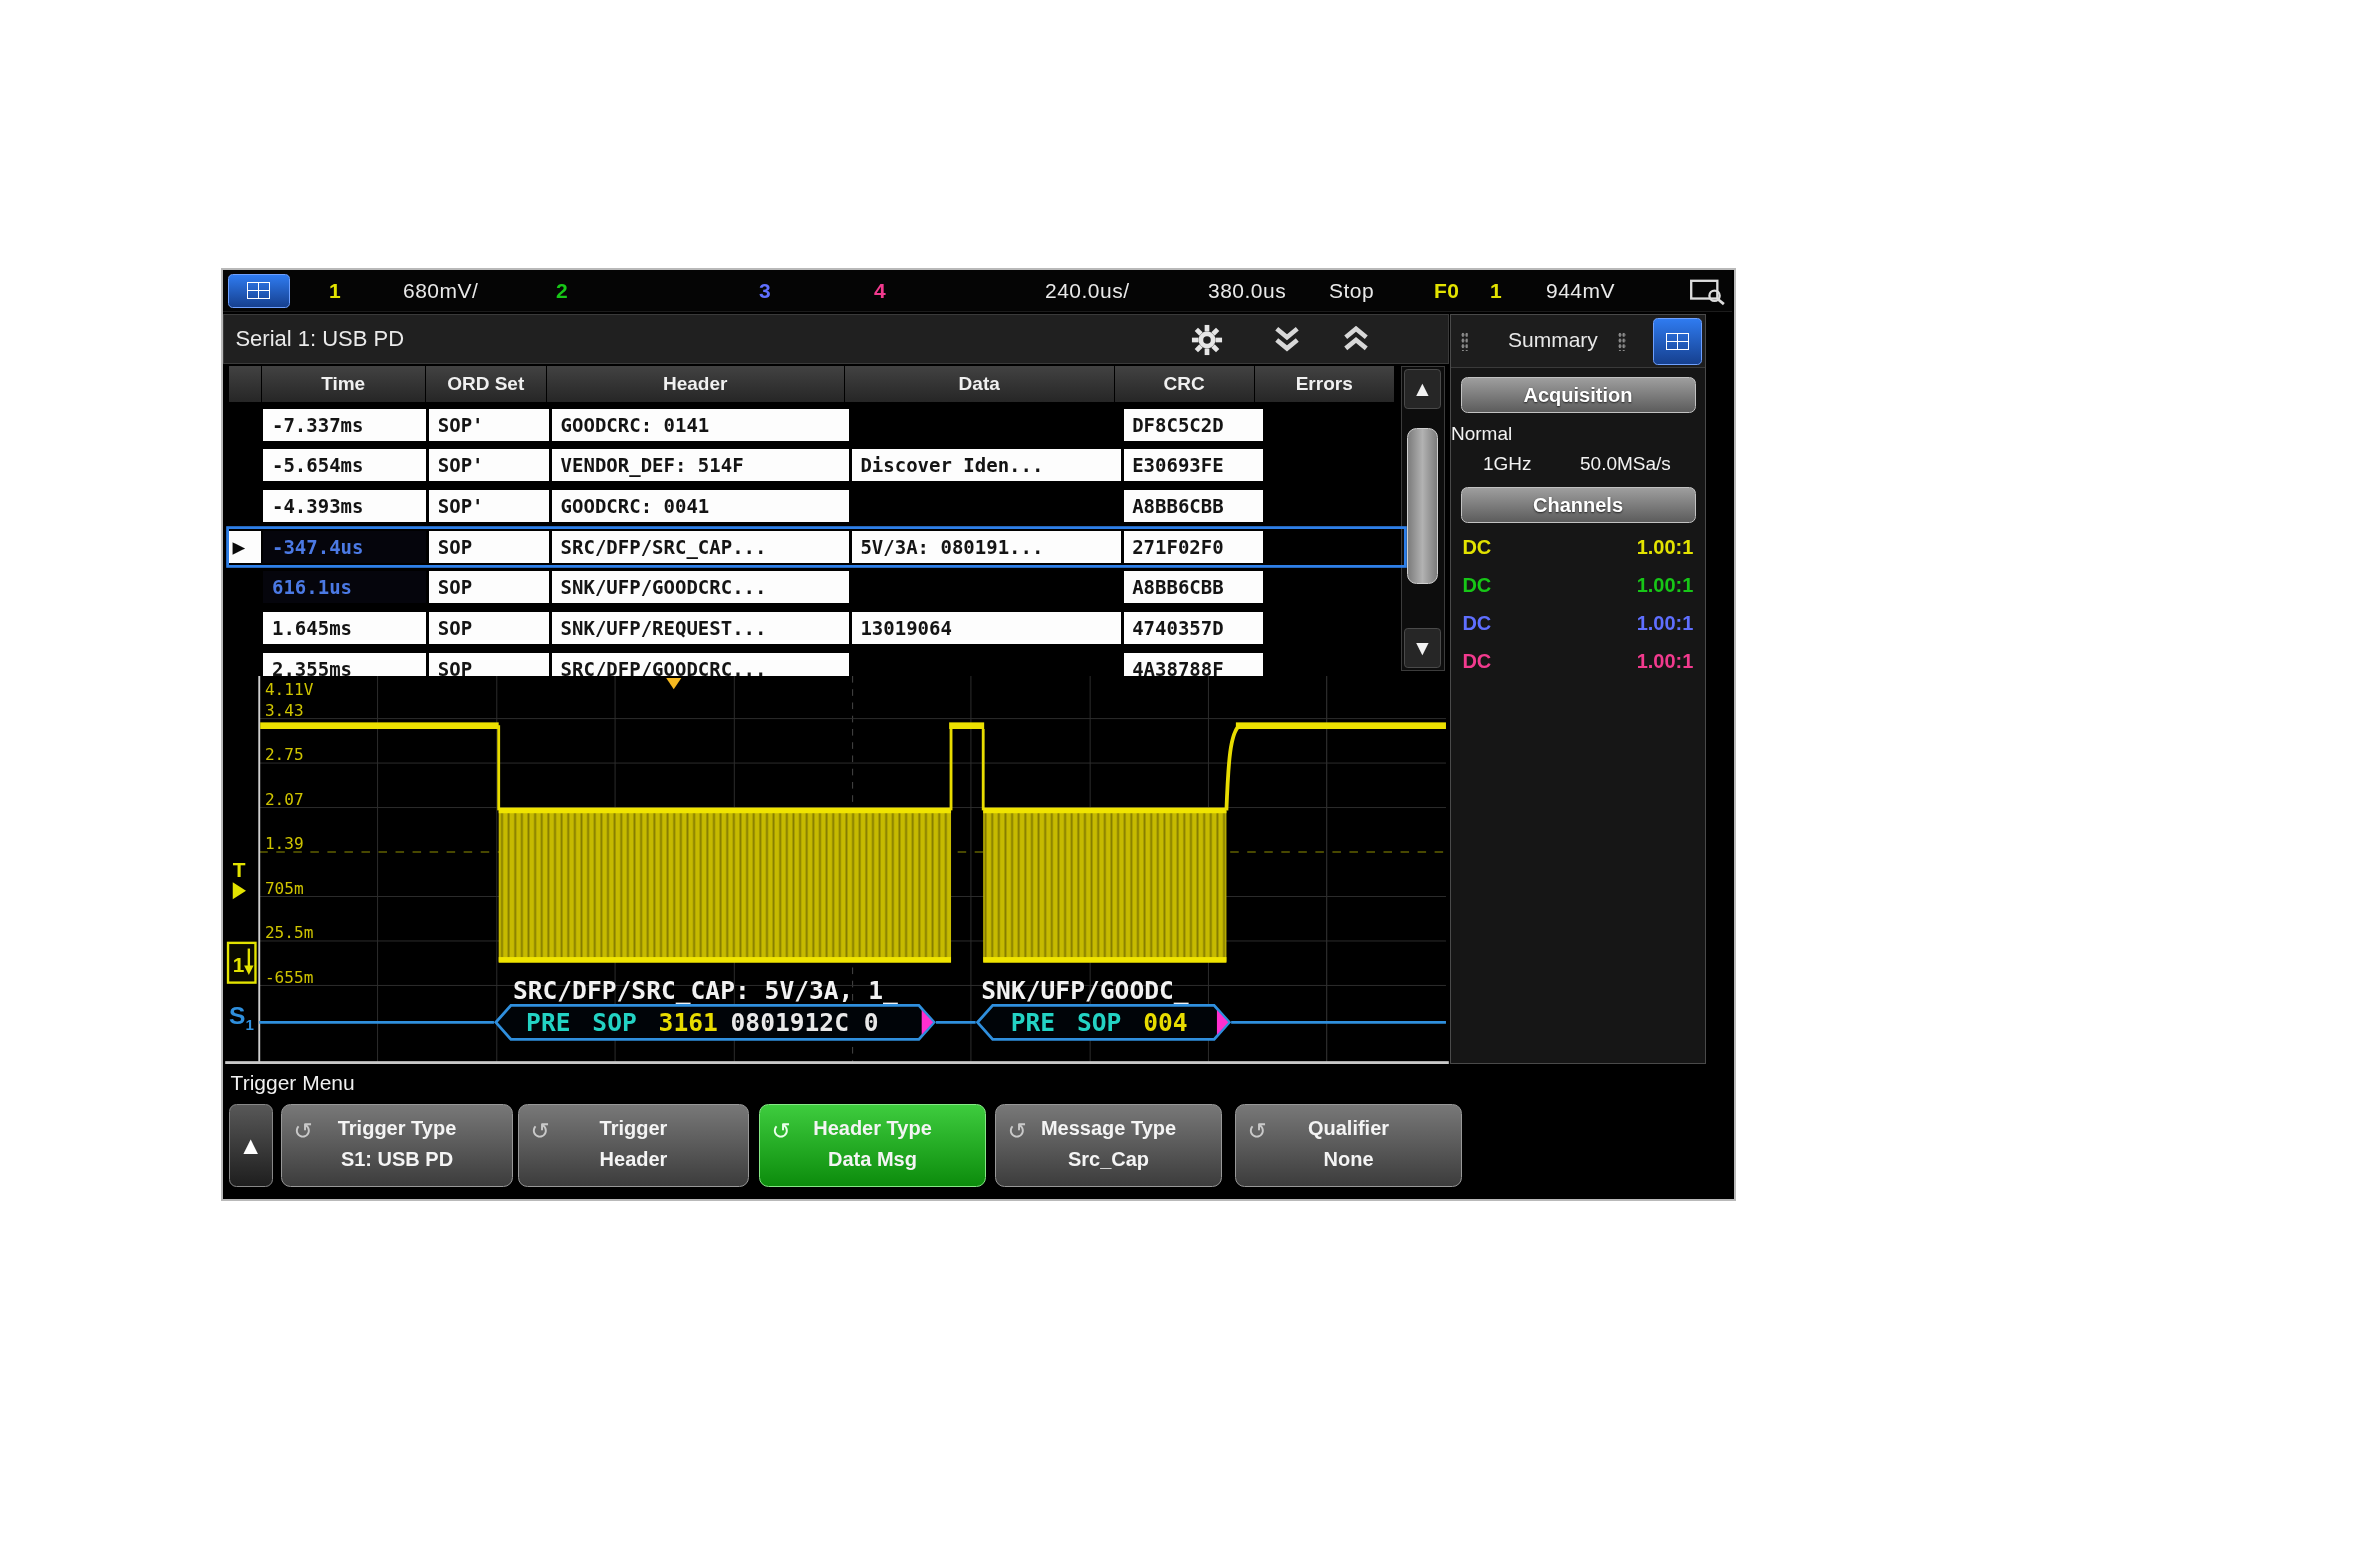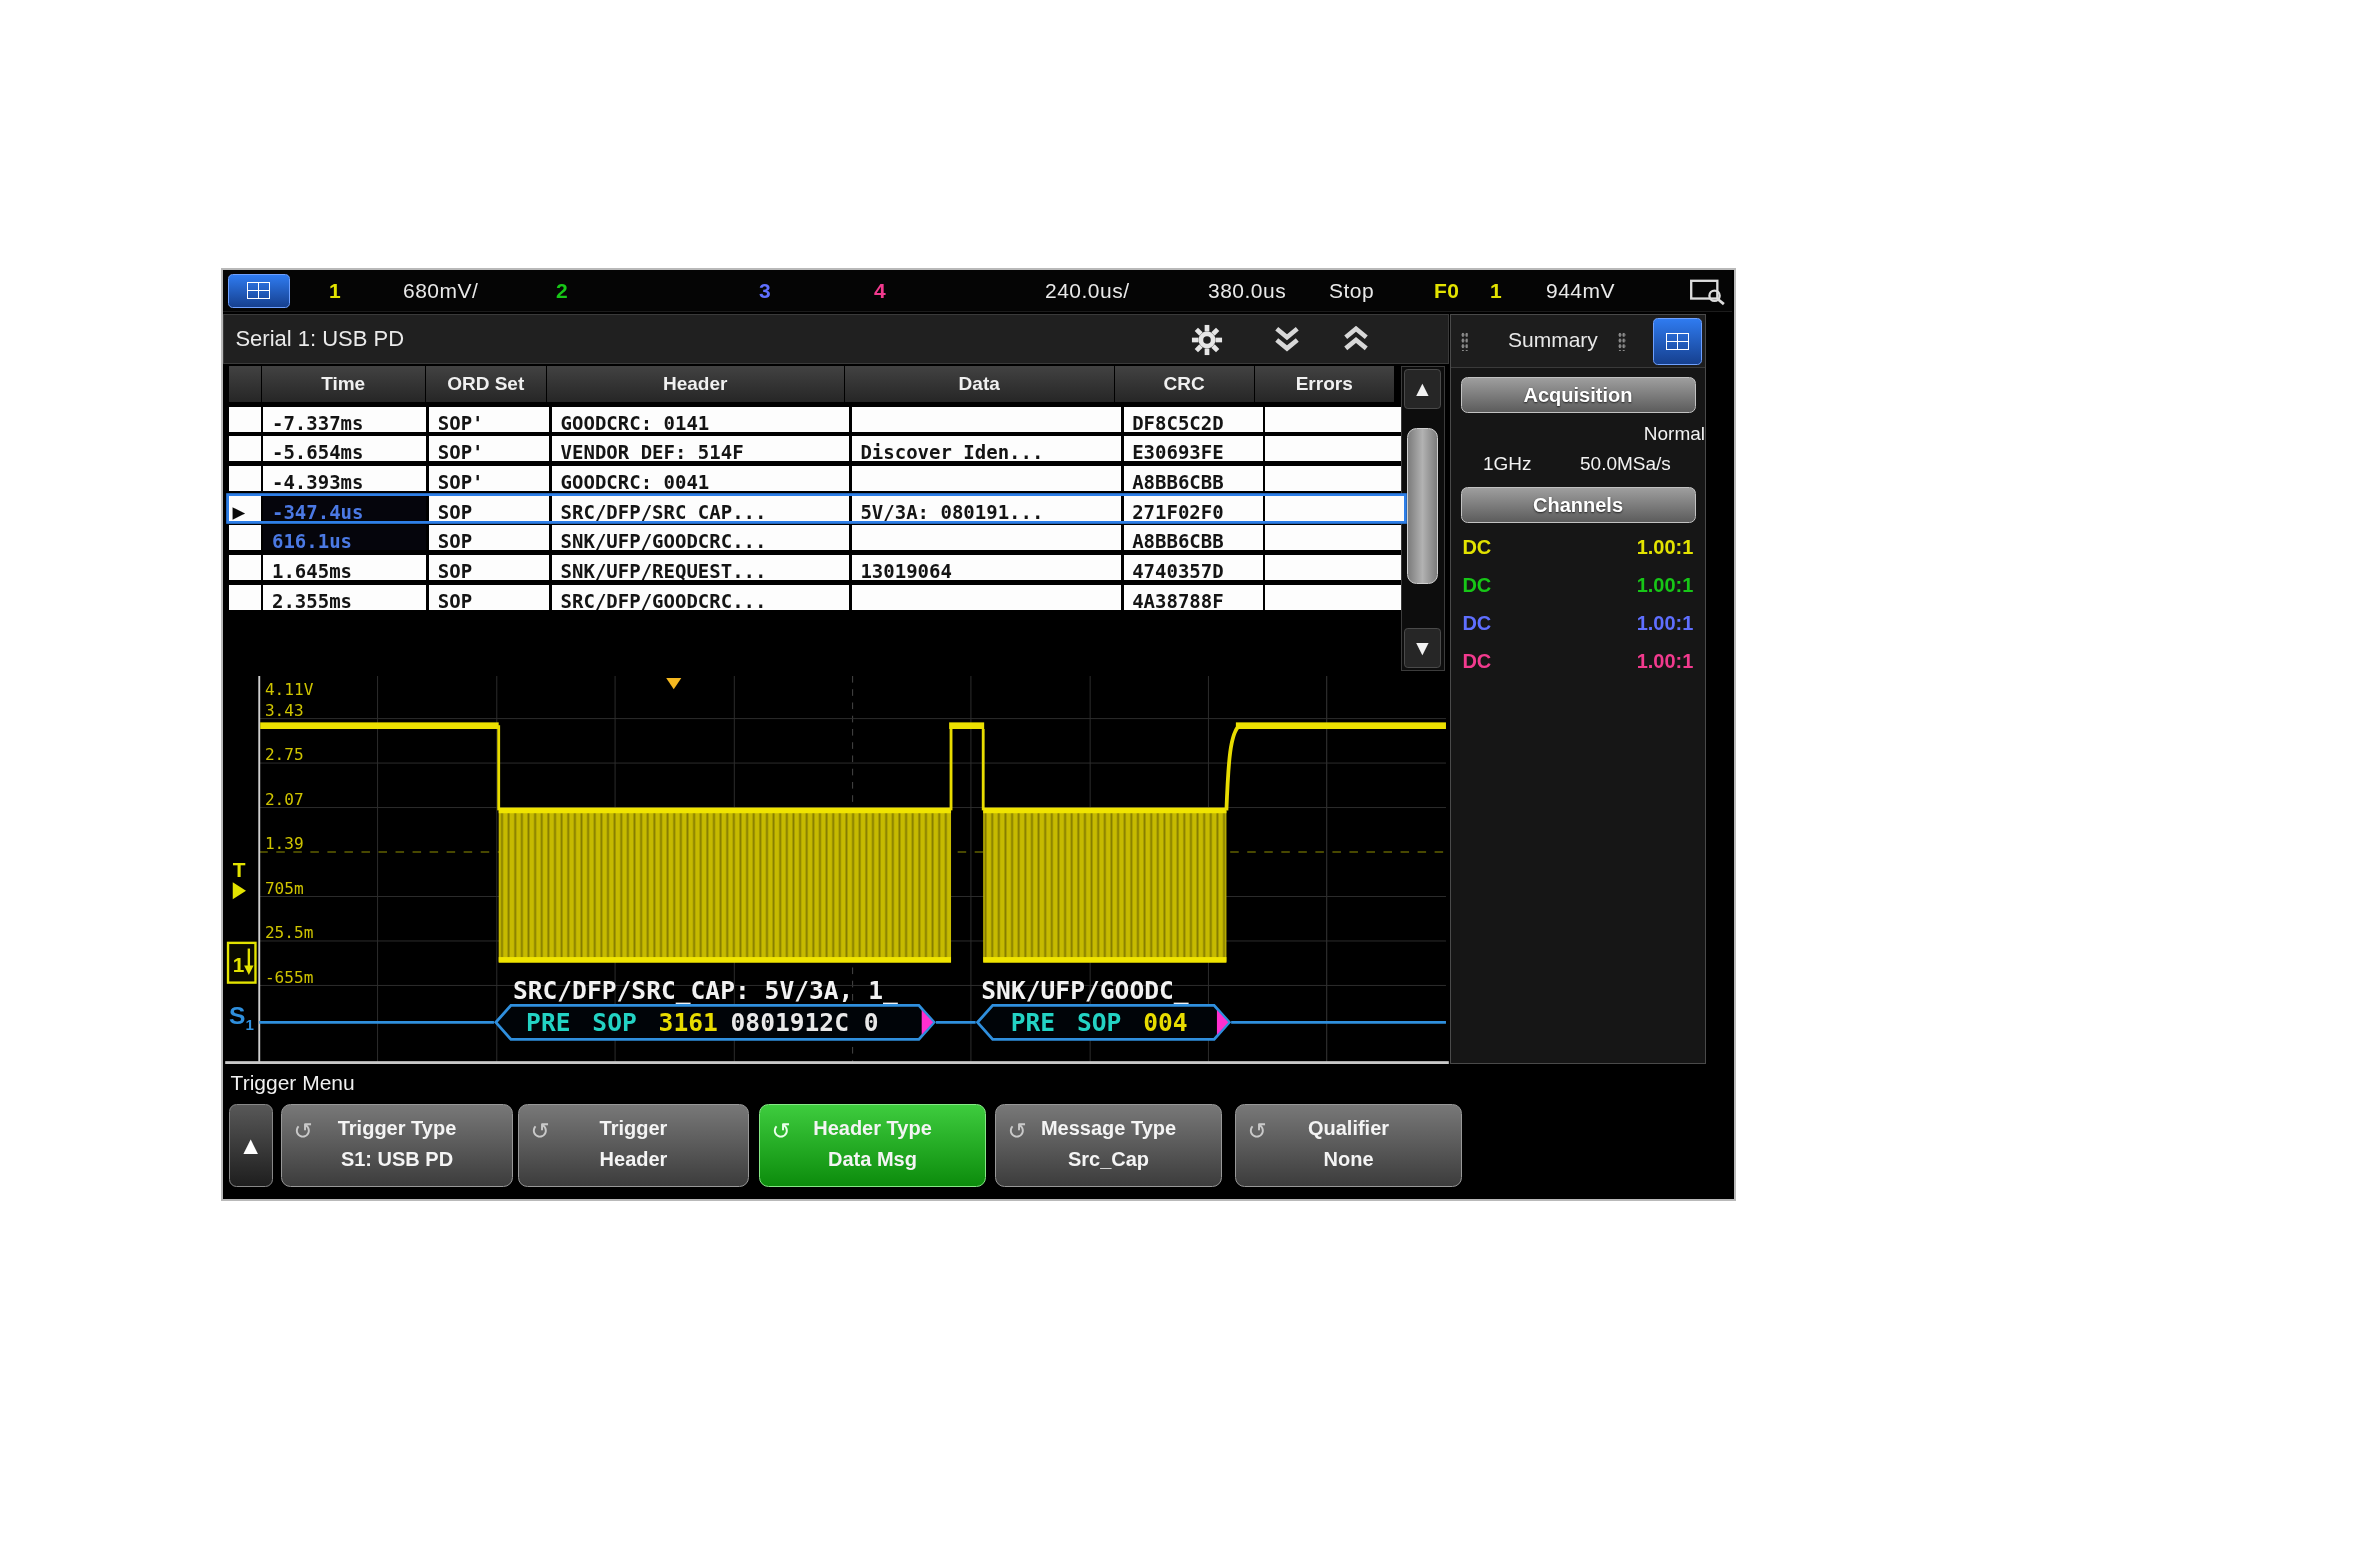--- a/index.html
+++ b/index.html
@@ -24,21 +24,21 @@
       background-image:linear-gradient(to right, transparent calc(50% - 0.9px), #fff calc(50% - 0.9px), #fff calc(50% + 0.9px), transparent calc(50% + 0.9px)),
                        linear-gradient(to bottom, transparent calc(50% - 0.9px), #fff calc(50% - 0.9px), #fff calc(50% + 0.9px), transparent calc(50% + 0.9px)); }
 
   
   .serialbar { position:absolute; left:0; top:44px; width:1226px; height:50px; background:#202020; border:0.9px solid #3a3a3a;padding-left:9px; }
   .serialbar .title { position:absolute; left:11.4px; top:11.4px; font-size:22px; color:#eaeaea; }
   .sicon { position:absolute; top:7.6px; width:53px; height:34px; display:flex; align-items:center; justify-content:center; }
 
   
   .dtable { position:absolute; left:5.7px; top:96px; }
-  .trow { display:flex; height:25px; margin-bottom:4.7px; }
+  .trow { display:flex; height:36px; margin-bottom:4.7px;align-items:center; }
   .thead { height:36px; margin-bottom:4.7px; display:flex; }
   .cell { margin-right:2.8px; background:#fdfdfd; color:#141414; font-family:"DejaVu Sans Mono", monospace;
           font-size:19px; font-weight:700; line-height:32px; padding-left:8.5px; overflow:hidden; white-space:nowrap; }
   .hcell { margin-right:1px; background:linear-gradient(#424242,#262626); color:#f0f0f0; font-size:19px; font-weight:bold;
            text-align:center; line-height:35px; overflow:hidden; }
   .c0 { width:32px; padding-left:3.8px; }
   .c1 { width:163px; }
   .c2 { width:120px; }
   .c3 { width:297px; }
   .c4 { width:269px; }
@@ -64,21 +64,21 @@
   .sb-title { position:absolute; left:57px; top:13.2px; font-size:21px; color:#e8e8e8; }
   .grip { position:absolute; top:17px; width:7.6px; height:19px;
           background-image:radial-gradient(#8a8a8a 1.4px, transparent 1.5px); background-size:3.8px 5.7px; }
   .sb-bluebtn { position:absolute; right:2.8px; top:2.8px; width:49px; height:47px; border-radius:4.7px;
                 background:linear-gradient(#2f7bf0,#16408f); border:0.9px solid #6ea0ff;
                 display:flex; align-items:center; justify-content:center; }
   .sb-btn { position:absolute; left:9.5px; width:235px; height:36px; border-radius:6.6px;
             background:linear-gradient(#9e9e9e,#5c5c5c); border:0.9px solid #c2c2c2;
             color:#fff; font-size:20px; font-weight:bold; text-align:center; line-height:34px;
             text-shadow:0 0.9px 1.9px #222; }
-  .sb-text { position:absolute; width:254px; text-align:right; color:#f2f2f2; font-size:19px; }
+  .sb-text { position:absolute; width:254px; text-align:left; color:#f2f2f2; font-size:19px; }
   .sb-pair { position:absolute; width:254px; color:#f2f2f2; font-size:19px; }
   .chrow { position:absolute; left:11.4px; width:231px; height:28px; font-size:20px; font-weight:bold; }
   .chrow .cp { position:absolute; left:0; }
   .chrow .rt { position:absolute; right:0; }
   .ch-y { color:#e3e300; } .ch-g { color:#17c617; } .ch-b { color:#5f6fff; } .ch-m { color:#f23a8e; }
 
   
   .menubar { position:absolute; left:0; top:796px; width:1509px; height:132px; background:#000; }
   .menubar .mtitle { position:absolute; left:7.6px; top:4.7px; font-size:21px; color:#f0f0f0; }
   .softkey { position:absolute; top:38px; height:83px; border-radius:9.5px;

